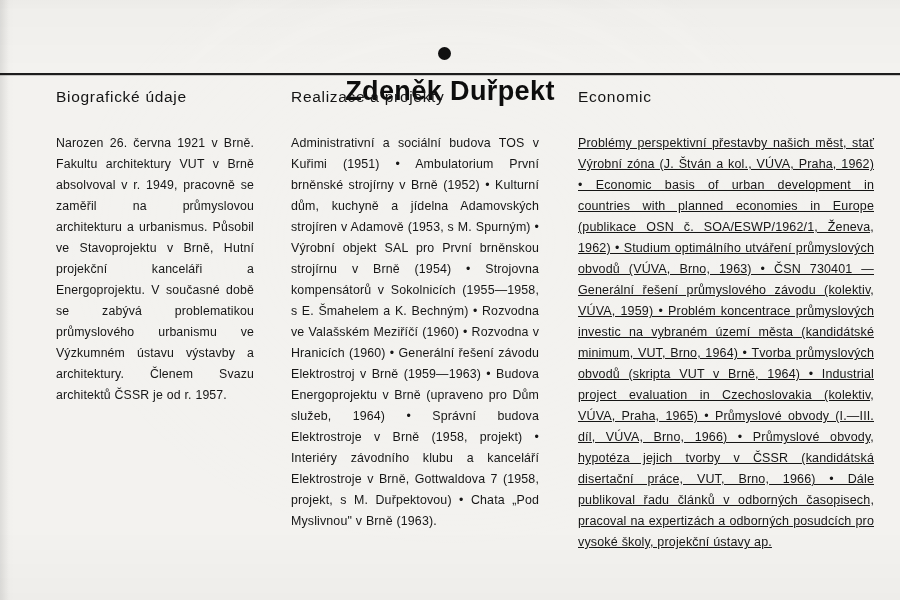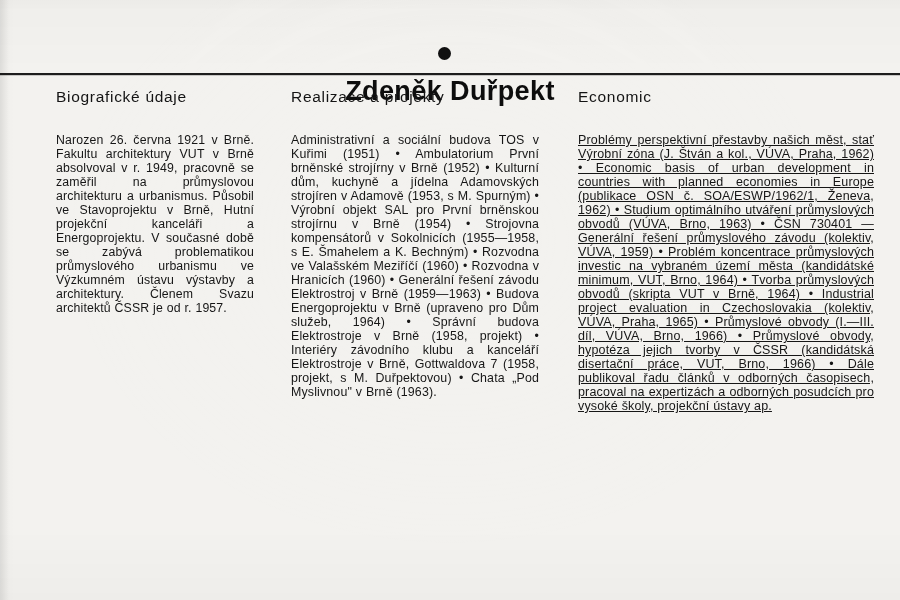--- a/index.html
+++ b/index.html
@@ -93,21 +93,21 @@
     font-size: 15.5px;
     font-weight: normal;
     letter-spacing: 0.7px;
     color: #141414;
     margin: 0 0 7px 0;
     line-height: 1.1;
     white-space: nowrap;
   }
   .col-body {
     font-size: 12.4px;
-    line-height: 14px;
+    line-height: 21px;
     text-align: justify;
     text-justify: inter-word;
     letter-spacing: 0.15px;
     color: #161616;
     hyphens: manual;
     word-spacing: 0.2px;
     margin-top: 28px;
   }
   .col-1 .col-body { font-size: 12.3px; }
   .col-3 .col-body { font-size: 12.5px; text-decoration: underline; }

